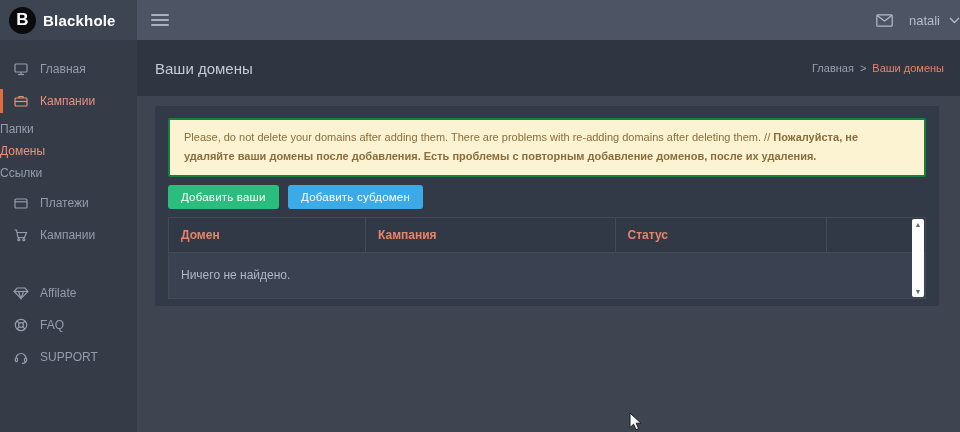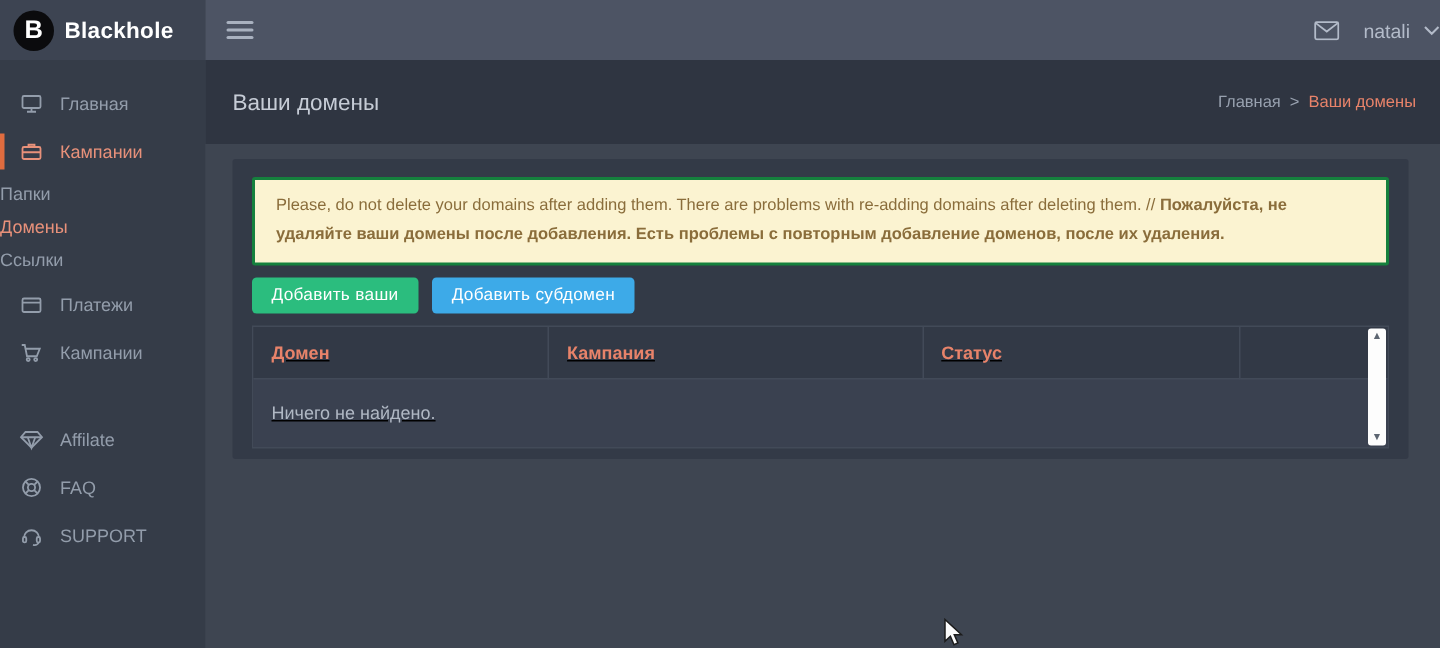--- a/index.html
+++ b/index.html
@@ -43,21 +43,21 @@
   .panel { margin:10px 21px 0 18px; height:200px; background:#333a47; padding:12px 13px; border-radius:2px; overflow:hidden; }
 
   .alert { background:#fbf3d1; border:2px solid #15803d; color:#8a6d3b; font-size:11px; line-height:1.75; padding:8px 14px; border-radius:2px; }
   .alert b { font-weight:700; }
 
   .btn-row { margin:8px 0; }
   .btn { display:inline-block; border:none; color:#fff; font-size:11.5px; padding:6px 13px; border-radius:3px; margin-right:5px; font-family:inherit; cursor:pointer; letter-spacing:.2px; }
   .btn-green { background:#2bbd7e; }
   .btn-blue { background:#3daae8; }
 
-  .table-wrap { position:relative; border:1px solid #424a58;text-decoration:underline; }
+  .table-wrap { position:relative; border:1px solid #424a58; }
   table { width:100%; border-collapse:collapse; table-layout:fixed; }
   th { color:#e8836a; font-size:12px; text-align:left; font-weight:700; padding:10px 12px; border-right:1px solid #424a58; border-bottom:1px solid #424a58; background:#323946; height:34px; }
   th:last-child { border-right:none; }
   td { background:#3a4150; color:#b0b8c4; font-size:12px; padding:15px 12px; height:46px; }
 
   .scrollbar { position:absolute; top:1px; bottom:1px; right:1px; width:12px; background:#fdfdfd; border-radius:2px; display:flex; flex-direction:column; align-items:center; justify-content:space-between; padding:2px 0; cursor:pointer; }
   .sb-arrow { color:#5d6672; font-size:7px; line-height:1; }
 
   .cursor { position:absolute; left:492px; top:316px; pointer-events:none; }
 </style>

